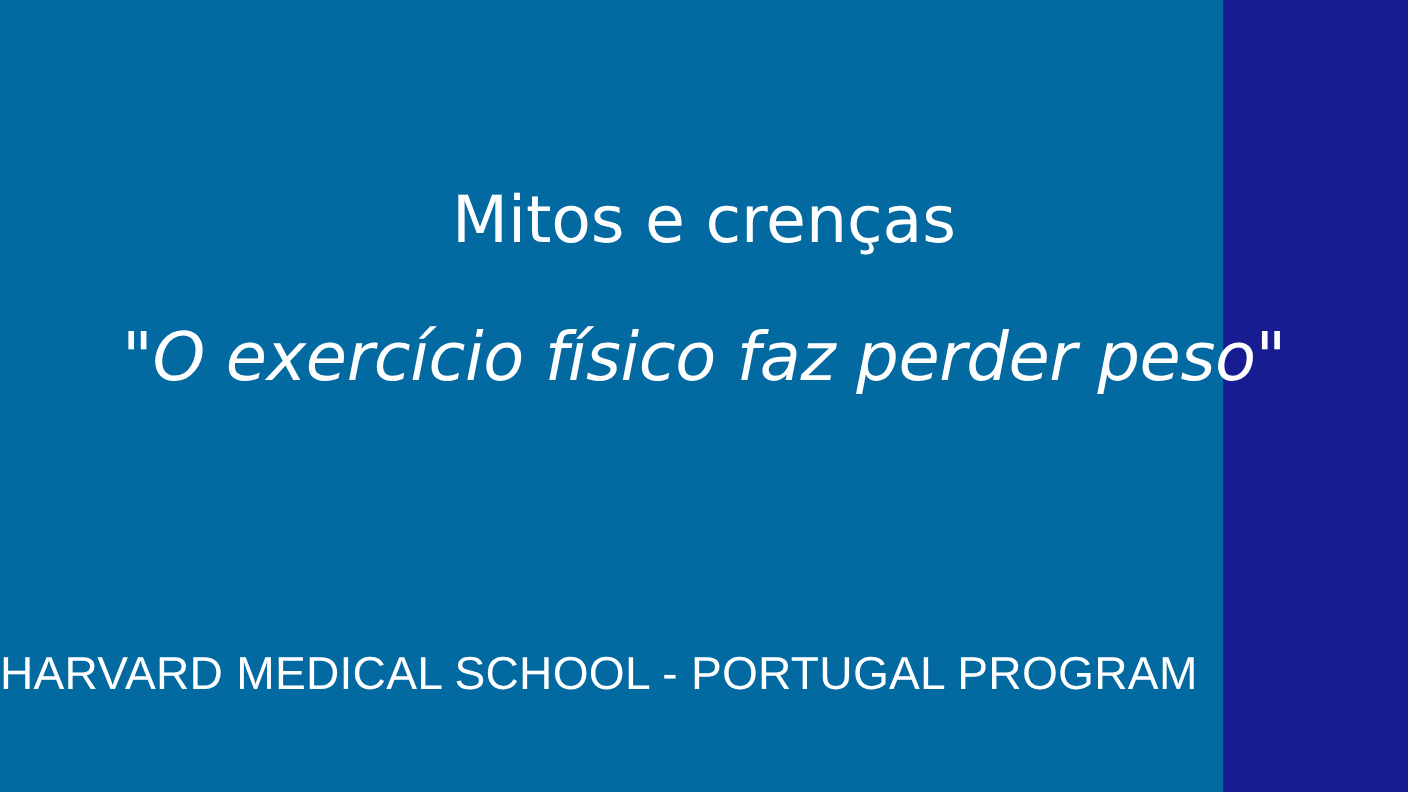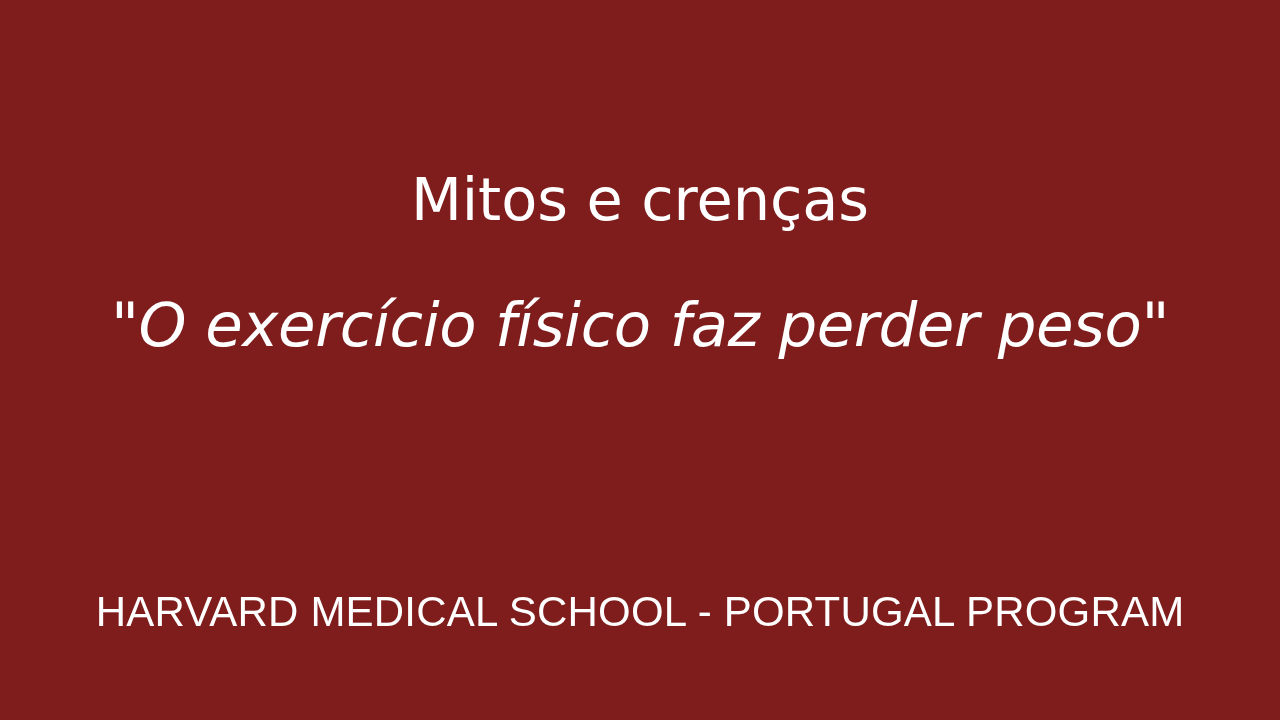--- a/index.html
+++ b/index.html
@@ -13,23 +13,23 @@
     height: 720px;
     overflow: hidden;
     background: #181c92;
     font-family: "DejaVu Sans", sans-serif;
     -webkit-font-smoothing: antialiased;
   }
 
   
   .slide {
     position: relative;
-    width: 1280px;
+    width: 1112px;
     height: 720px;
-    background: #7f1d1d;
+    background: #0369a1;
     box-sizing: border-box;
   }
 
   
   .heading-block {
     position: absolute;
     left: 0;
     top: 168px;
     width: 1280px;
     text-align: center;
@@ -63,21 +63,20 @@
     color: #ffffff;
     white-space: nowrap;
   }
 
   
   .slide-footer {
     position: absolute;
     left: 0;
     top: 588px;
     width: 1280px;
-    text-align: center;
   }
 
   .footer-text {
     display: block;
     margin: 0;
     padding: 0;
     font-family: "Liberation Sans", sans-serif;
     font-size: 42px;
     font-weight: 400;
     font-style: normal;

